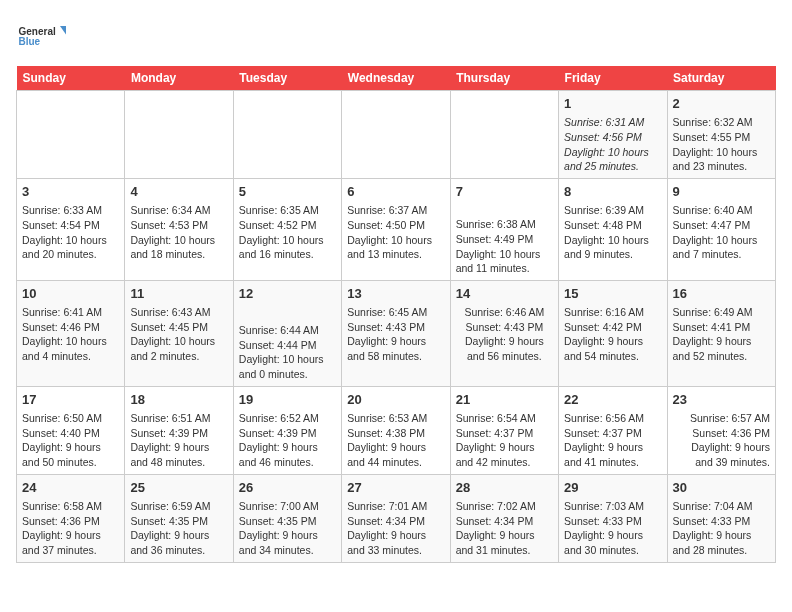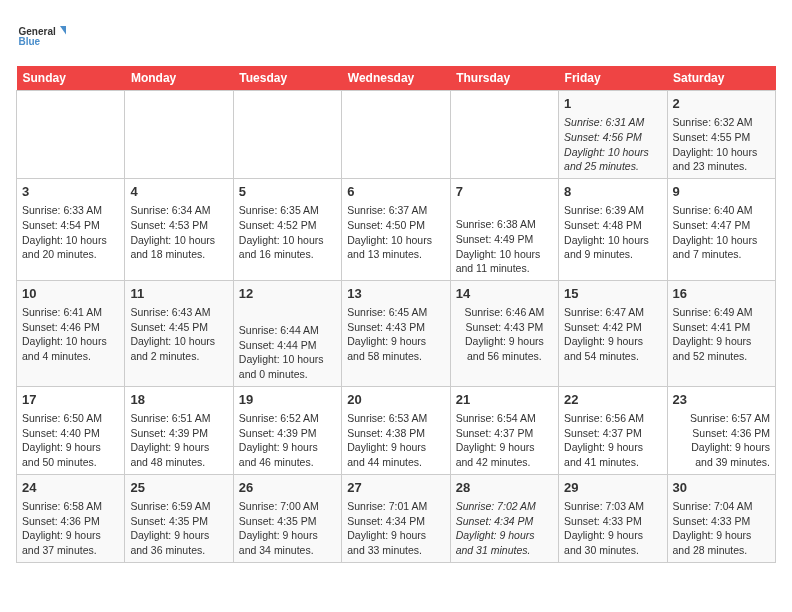--- a/index.html
+++ b/index.html
@@ -186,21 +186,21 @@
 Daylight: 9 hours and 58 minutes.</div>
         </td>
         <td>
           <span class="day-num">14</span>
           <div class="day-info" style="white-space: pre-line; text-align: center;">Sunrise: 6:46 AM
 Sunset: 4:43 PM
 Daylight: 9 hours and 56 minutes.</div>
         </td>
         <td>
           <span class="day-num">15</span>
-          <div class="day-info" style="white-space: pre-line;">Sunrise: 6:47 AM
+          <div class="day-info" style="white-space: pre-line;">Sunrise: 6:16 AM
 Sunset: 4:42 PM
 Daylight: 9 hours and 54 minutes.</div>
         </td>
         <td>
           <span class="day-num">16</span>
           <div class="day-info" style="white-space: pre-line;">Sunrise: 6:49 AM
 Sunset: 4:41 PM
 Daylight: 9 hours and 52 minutes.</div>
         </td>
       </tr>
@@ -268,21 +268,21 @@
 Daylight: 9 hours and 34 minutes.</div>
         </td>
         <td>
           <span class="day-num">27</span>
           <div class="day-info" style="white-space: pre-line;">Sunrise: 7:01 AM
 Sunset: 4:34 PM
 Daylight: 9 hours and 33 minutes.</div>
         </td>
         <td>
           <span class="day-num">28</span>
-          <div class="day-info" style="white-space: pre-line; font-style: italic;">Sunrise: 7:02 AM
+          <div class="day-info" style="white-space: pre-line;">Sunrise: 7:02 AM
 Sunset: 4:34 PM
 Daylight: 9 hours and 31 minutes.</div>
         </td>
         <td>
           <span class="day-num">29</span>
           <div class="day-info" style="white-space: pre-line;">Sunrise: 7:03 AM
 Sunset: 4:33 PM
 Daylight: 9 hours and 30 minutes.</div>
         </td>
         <td>

